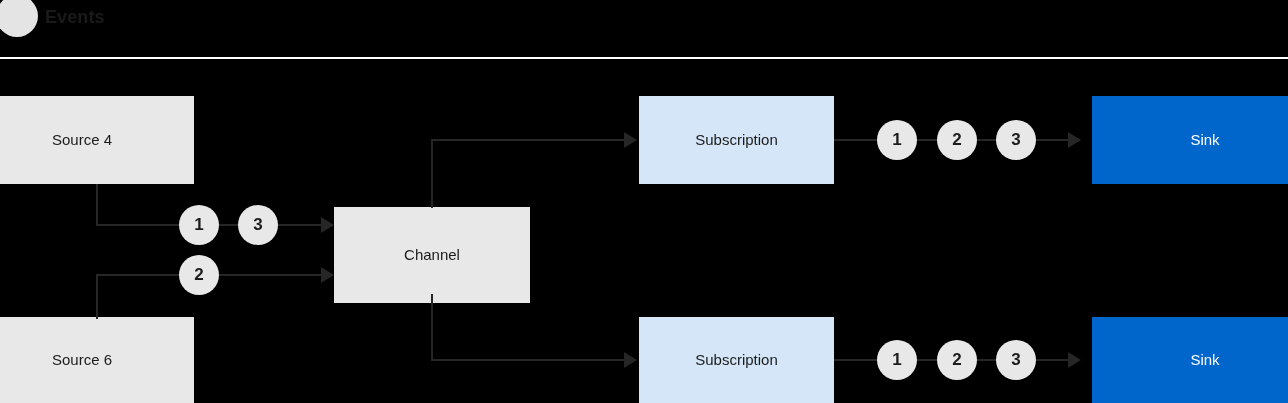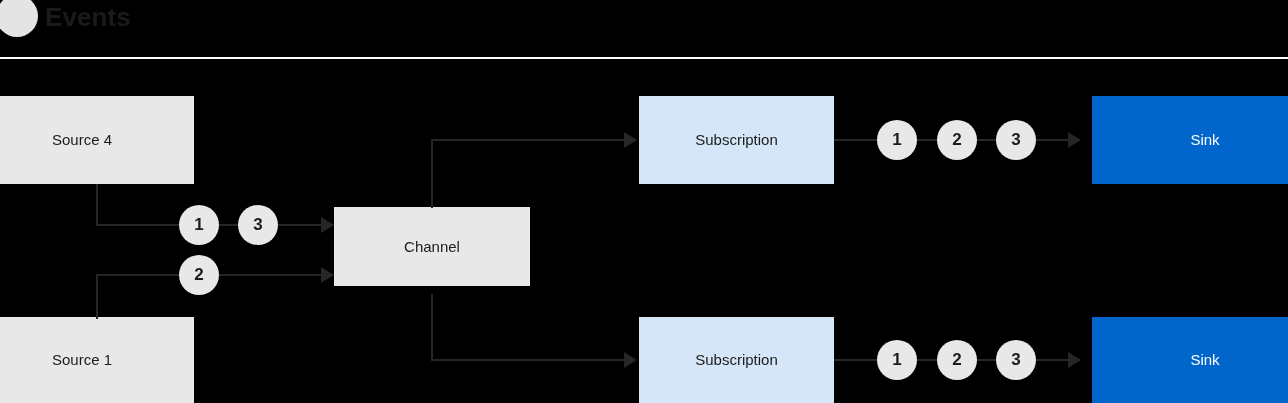--- a/index.html
+++ b/index.html
@@ -25,21 +25,21 @@
   #header-dot {
     position: absolute;
     left: -4px; top: -5px;
     width: 42px; height: 42px;
     border-radius: 50%;
     background: #e4e4e4;
   }
   #header-title {
     position: absolute;
     left: 45px; top: 4px;
-    font-size: 26px;
+    font-size: 18px;
     font-weight: bold;
     color: #1a1a1a;
     letter-spacing: 0.1px;
     line-height: 26px;
   }
   #header-rule {
     position: absolute;
     left: 0; top: 57px;
     width: 1288px; height: 2px;
     background: #ffffff;
@@ -113,32 +113,32 @@
   <div class="arrowhead" style="left:321px; top:217px;"></div>
 
   <div class="token" style="left:179px; top:205px;">
     <span>1</span>
   </div>
   <div class="token" style="left:238px; top:205px;">
     <span>3</span>
   </div>
 
   <div class="node node-gray" style="left:-30px; top:317px; width:224px; height:86px;">
-    <span>Source 1</span>
+    <span>Source 6</span>
   </div>
 
   <div class="vline" style="left:96px; top:274px; height:45px;"></div>
   <div class="hline" style="left:96px; top:274px; width:237px;"></div>
   <div class="arrowhead" style="left:321px; top:267px;"></div>
 
   <div class="token" style="left:179px; top:255px;">
     <span>2</span>
   </div>
 
-  <div class="node node-gray" style="left:334px; top:207px; width:196px; height:79px;">
+  <div class="node node-gray" style="left:334px; top:207px; width:196px; height:96px;">
     <span>Channel</span>
   </div>
 
   <div class="vline" style="left:431px; top:139px; height:69px;"></div>
   <div class="hline" style="left:431px; top:139px; width:195px;"></div>
   <div class="arrowhead" style="left:624px; top:132px;"></div>
 
   <div class="vline" style="left:431px; top:294px; height:67px;"></div>
   <div class="hline" style="left:431px; top:359px; width:195px;"></div>
   <div class="arrowhead" style="left:624px; top:352px;"></div>

